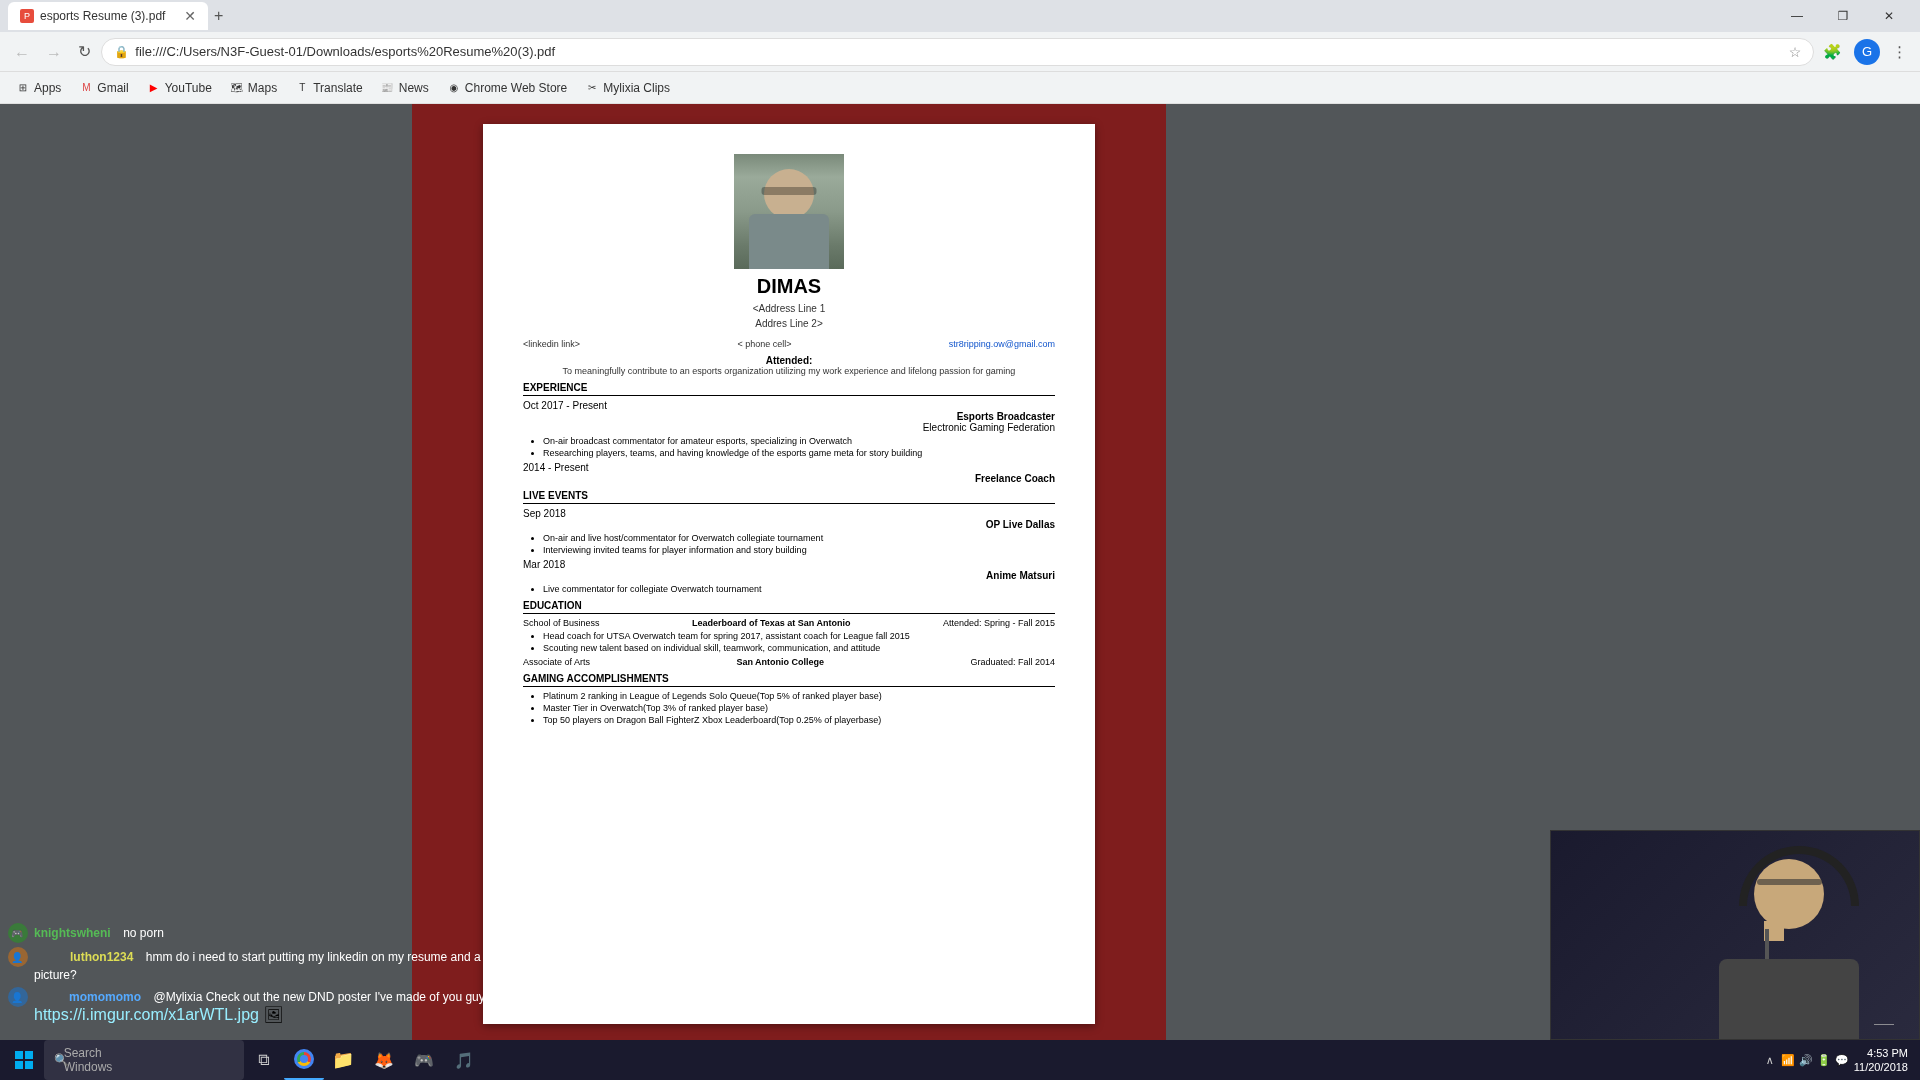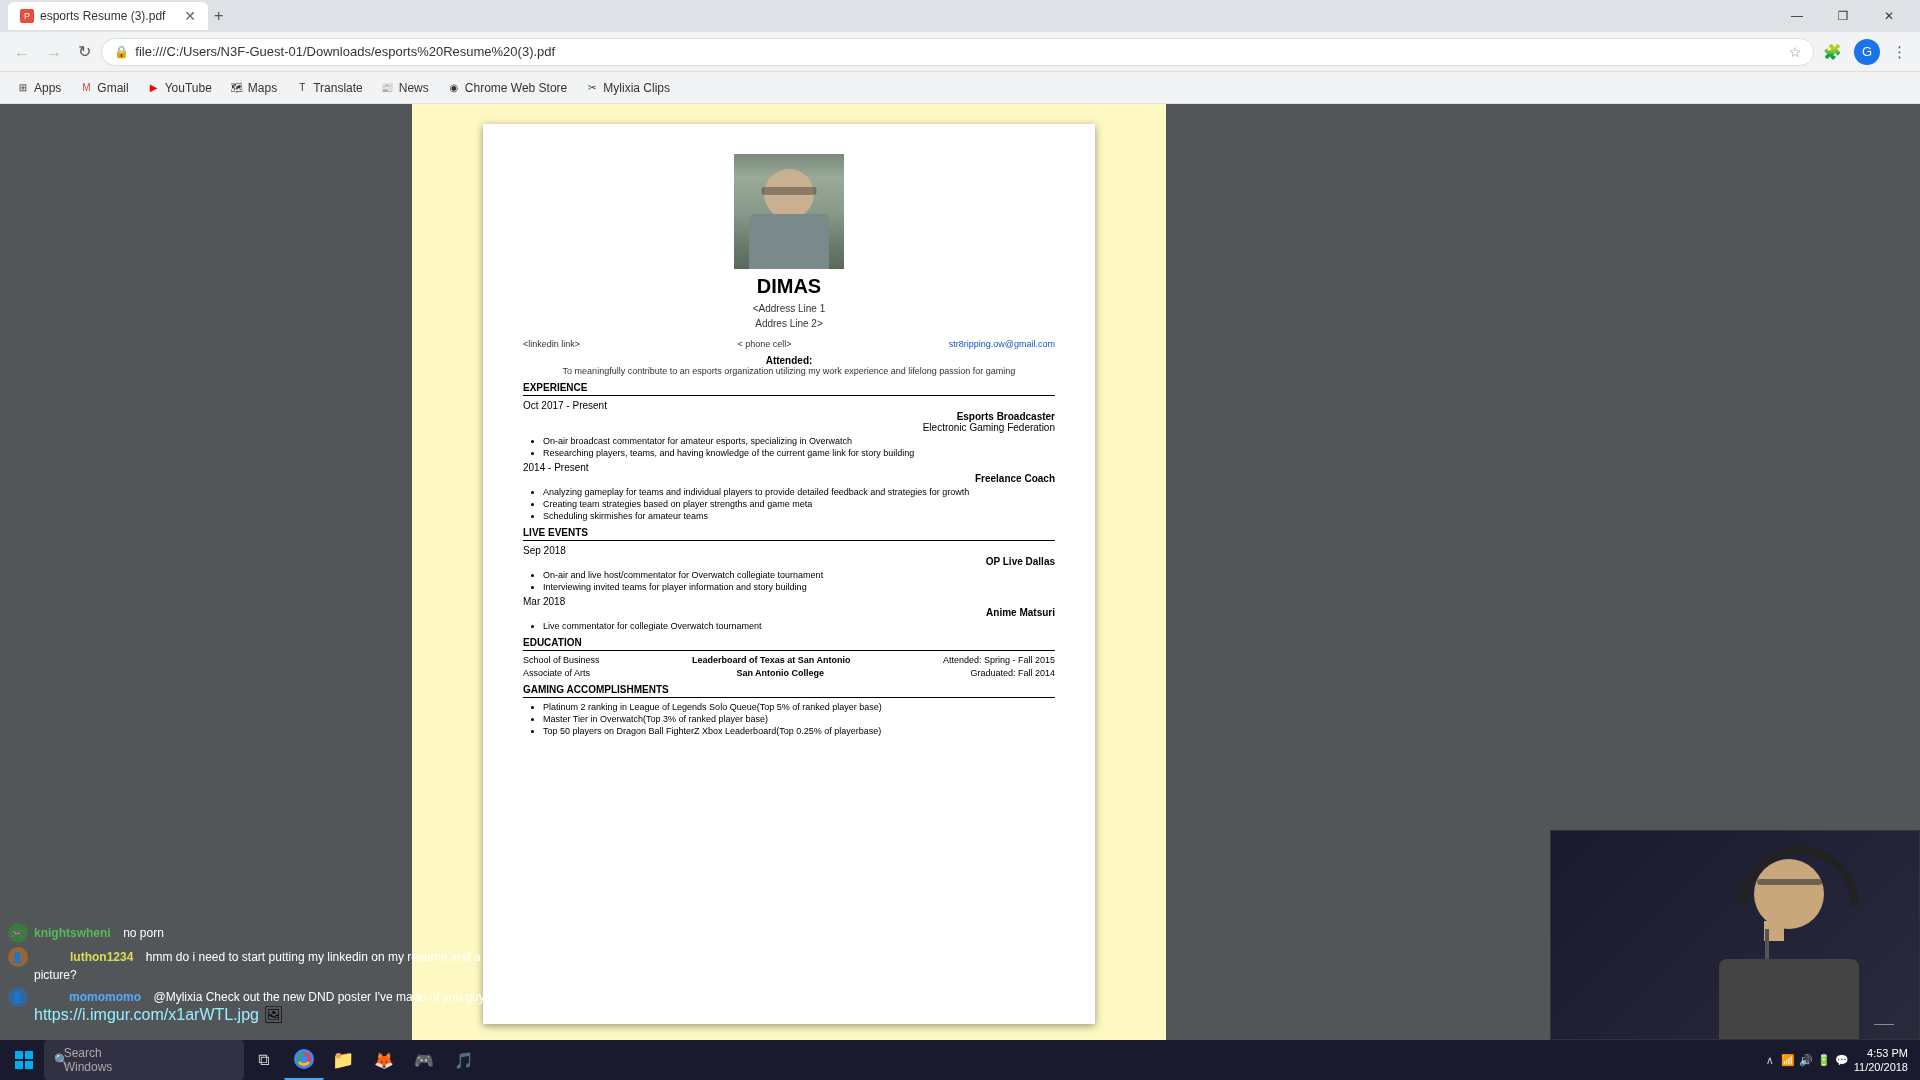--- a/index.html
+++ b/index.html
@@ -80,21 +80,21 @@
       border-radius: 4px;
       cursor: pointer;
       font-size: 12px;
       color: #333;
       gap: 4px;
       white-space: nowrap;
     }
     .bm-icon { width: 14px; height: 14px; display: inline-flex; align-items: center; justify-content: center; font-size: 10px; }
     .pdf-container {
       flex: 1;
-      background: #fef9c3;
+      background: #7f1d1d;
       display: flex;
       justify-content: center;
       padding: 20px 0;
       overflow: hidden;
     }
     .pdf-page {
       width: 612px;
       background: #fff;
       padding: 30px 40px;
       font-size: 10px;
@@ -330,33 +330,28 @@
 
         <div class="section-title">EXPERIENCE</div>
 
         <div class="exp-row">
           <span class="exp-date">Oct 2017 - Present</span>
           <span class="exp-title">Esports Broadcaster</span>
           <span class="exp-org">Electronic Gaming Federation</span>
         </div>
         <ul class="bullet-list">
           <li>On-air broadcast commentator for amateur esports, specializing in Overwatch</li>
-          <li>Researching players, teams, and having knowledge of the current game link for story building</li>
+          <li>Researching players, teams, and having knowledge of the esports game meta for story building</li>
         </ul>
 
         <div class="exp-row">
           <span class="exp-date">2014 - Present</span>
           <span class="exp-title">Freelance Coach</span>
           <span class="exp-org"></span>
         </div>
-        <ul class="bullet-list">
-          <li>Analyzing gameplay for teams and individual players to provide detailed feedback and strategies for growth</li>
-          <li>Creating team strategies based on player strengths and game meta</li>
-          <li>Scheduling skirmishes for amateur teams</li>
-        </ul>
 
         <div class="section-title">LIVE EVENTS</div>
 
         <div class="exp-row">
           <span class="exp-date">Sep 2018</span>
           <span class="exp-title">OP Live Dallas</span>
           <span class="exp-org"></span>
         </div>
         <ul class="bullet-list">
           <li>On-air and live host/commentator for Overwatch collegiate tournament</li>
@@ -372,20 +367,24 @@
           <li>Live commentator for collegiate Overwatch tournament</li>
         </ul>
 
         <div class="section-title">EDUCATION</div>
 
         <div class="edu-row">
           <span>School of Business</span>
           <span style="font-weight:bold;">Leaderboard of Texas at San Antonio</span>
           <span>Attended: Spring - Fall 2015</span>
         </div>
+        <ul class="bullet-list">
+          <li>Head coach for UTSA Overwatch team for spring 2017, assistant coach for League fall 2015</li>
+          <li>Scouting new talent based on individual skill, teamwork, communication, and attitude</li>
+        </ul>
 
         <div class="edu-row">
           <span>Associate of Arts</span>
           <span style="font-weight:bold;">San Antonio College</span>
           <span>Graduated: Fall 2014</span>
         </div>
 
         <div class="section-title">
           <span>GAM</span><span>ING ACCOMPLISHMENTS</span>
         </div>

